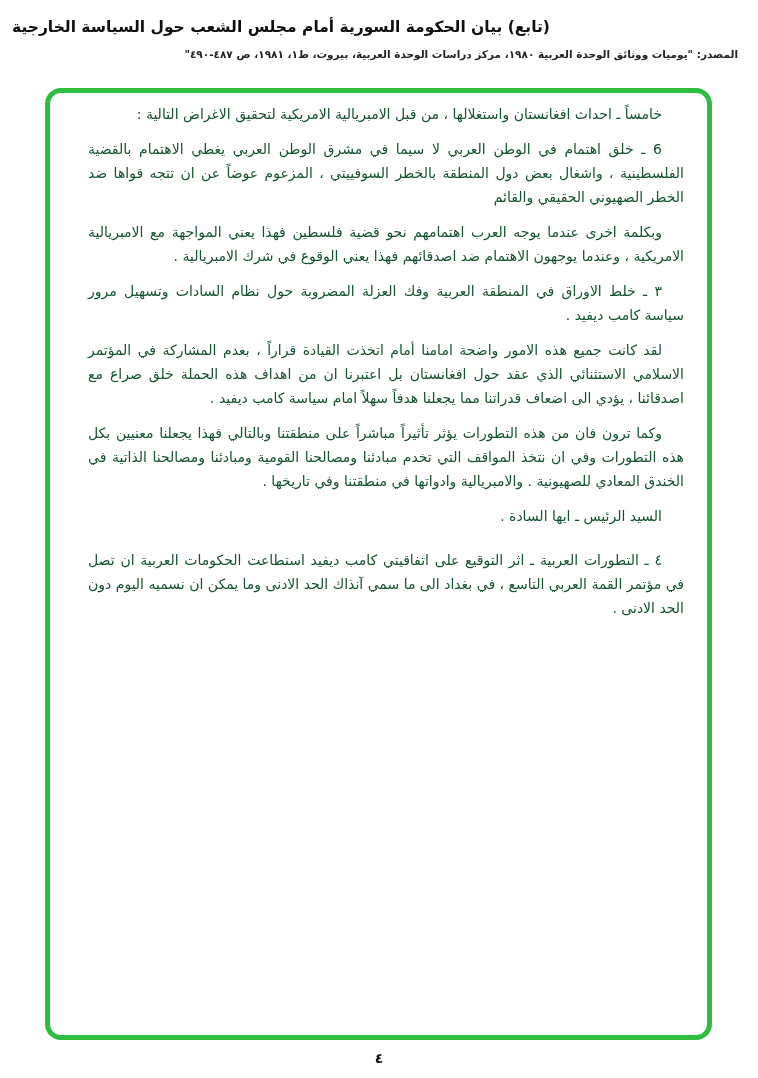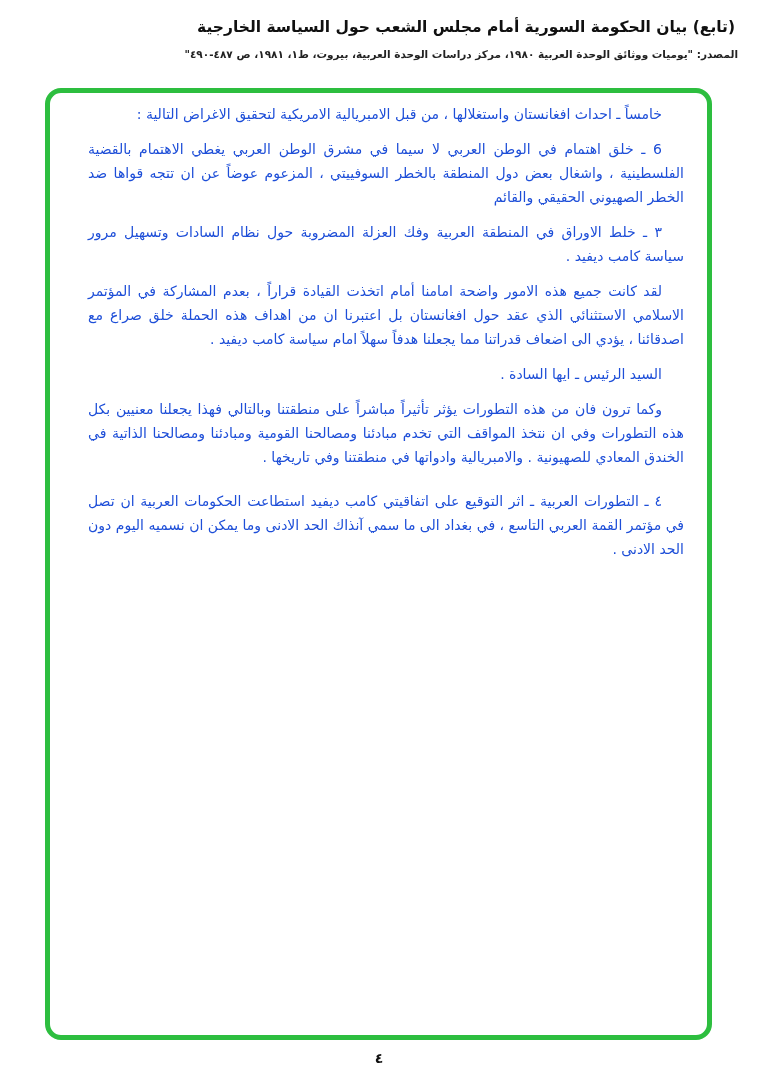--- a/index.html
+++ b/index.html
@@ -17,26 +17,26 @@
     background: #ffffff;
     overflow: hidden;
     direction: rtl;
     color: #161616;
   }
   .doc-header {
     padding-top: 16px;
   }
   .doc-title {
     direction: rtl;
-    text-align: right;
+    text-align: left;
     font-weight: 700;
     font-size: 15.5px;
     line-height: 22px;
     color: #101010;
-    padding: 0 23px;
+    padding: 0 12px;
   }
   .doc-source {
     direction: rtl;
     text-align: right;
     font-weight: 700;
     font-size: 10.5px;
     line-height: 16px;
     color: #222222;
     padding: 8px 20px 0 20px;
   }
@@ -52,21 +52,21 @@
   }
   .text-content {
     position: absolute;
     top: 102px;
     right: 74px;
     left: 88px;
     direction: rtl;
     text-align: justify;
     font-size: 14px;
     line-height: 24px;
-    color: #1d4ed8;
+    color: #14532d;
   }
   .para {
     margin: 0 0 11px 0;
     text-indent: 22px;
   }
   .para:last-child { margin-bottom: 0; margin-top: 20px; }
   .page-number {
     position: absolute;
     bottom: 12px;
     left: 0;
@@ -85,22 +85,23 @@
   <div class="doc-header">
     <div class="doc-title">(تابع) بيان الحكومة السورية أمام مجلس الشعب حول السياسة الخارجية</div>
     <div class="doc-source">المصدر:  "يوميات ووثائق الوحدة العربية ١٩٨٠، مركز دراسات الوحدة العربية، بيروت، ط١، ١٩٨١، ص ٤٨٧-٤٩٠"</div>
   </div>
 
   <div class="green-frame"></div>
 
   <div class="text-content">
     <p class="para">خامساً ـ احداث افغانستان واستغلالها ، من قبل الامبريالية الامريكية لتحقيق الاغراض التالية :</p>
     <p class="para">6 ـ خلق اهتمام في الوطن العربي لا سيما في مشرق الوطن العربي يغطي الاهتمام بالقضية الفلسطينية ، واشغال بعض دول المنطقة بالخطر السوفييتي ، المزعوم عوضاً عن ان تتجه قواها ضد الخطر الصهيوني الحقيقي والقائم</p>
+    <p class="para">وبكلمة اخرى عندما يوجه العرب اهتمامهم نحو قضية فلسطين فهذا يعني المواجهة مع الامبريالية الامريكية ، وعندما يوجهون الاهتمام ضد اصدقائهم فهذا يعني الوقوع في شرك الامبريالية .</p>
     <p class="para">٣ ـ خلط الاوراق في المنطقة العربية وفك العزلة المضروبة حول نظام السادات وتسهيل مرور سياسة كامب ديفيد .</p>
     <p class="para">لقد كانت جميع هذه الامور واضحة امامنا أمام اتخذت القيادة قراراً ، بعدم المشاركة في المؤتمر الاسلامي الاستثنائي الذي عقد حول افغانستان بل اعتبرنا ان من اهداف هذه الحملة خلق صراع مع اصدقائنا ، يؤدي الى اضعاف قدراتنا مما يجعلنا هدفاً سهلاً امام سياسة كامب ديفيد .</p>
+    <p class="para">وكما ترون فان من هذه التطورات يؤثر تأثيراً مباشراً على منطقتنا وبالتالي فهذا يجعلنا معنيين بكل هذه التطورات وفي ان نتخذ المواقف التي تخدم مبادئنا ومصالحنا القومية ومبادئنا ومصالحنا الذاتية في الخندق المعادي للصهيونية . والامبريالية وادواتها في منطقتنا وفي تاريخها .</p>
     <p class="para">السيد الرئيس ـ ايها السادة .</p>
-    <p class="para">وكما ترون فان من هذه التطورات يؤثر تأثيراً مباشراً على منطقتنا وبالتالي فهذا يجعلنا معنيين بكل هذه التطورات وفي ان نتخذ المواقف التي تخدم مبادئنا ومصالحنا القومية ومبادئنا ومصالحنا الذاتية في الخندق المعادي للصهيونية . والامبريالية وادواتها في منطقتنا وفي تاريخها .</p>
     <p class="para">٤ ـ التطورات العربية ـ اثر التوقيع على اتفاقيتي كامب ديفيد استطاعت الحكومات العربية ان تصل في مؤتمر القمة العربي التاسع ، في بغداد الى ما سمي آنذاك الحد الادنى وما يمكن ان نسميه اليوم دون الحد الادنى .</p>
   </div>
 
   <div class="page-number">٤</div>
 
 </div>
 
 </body></html>

